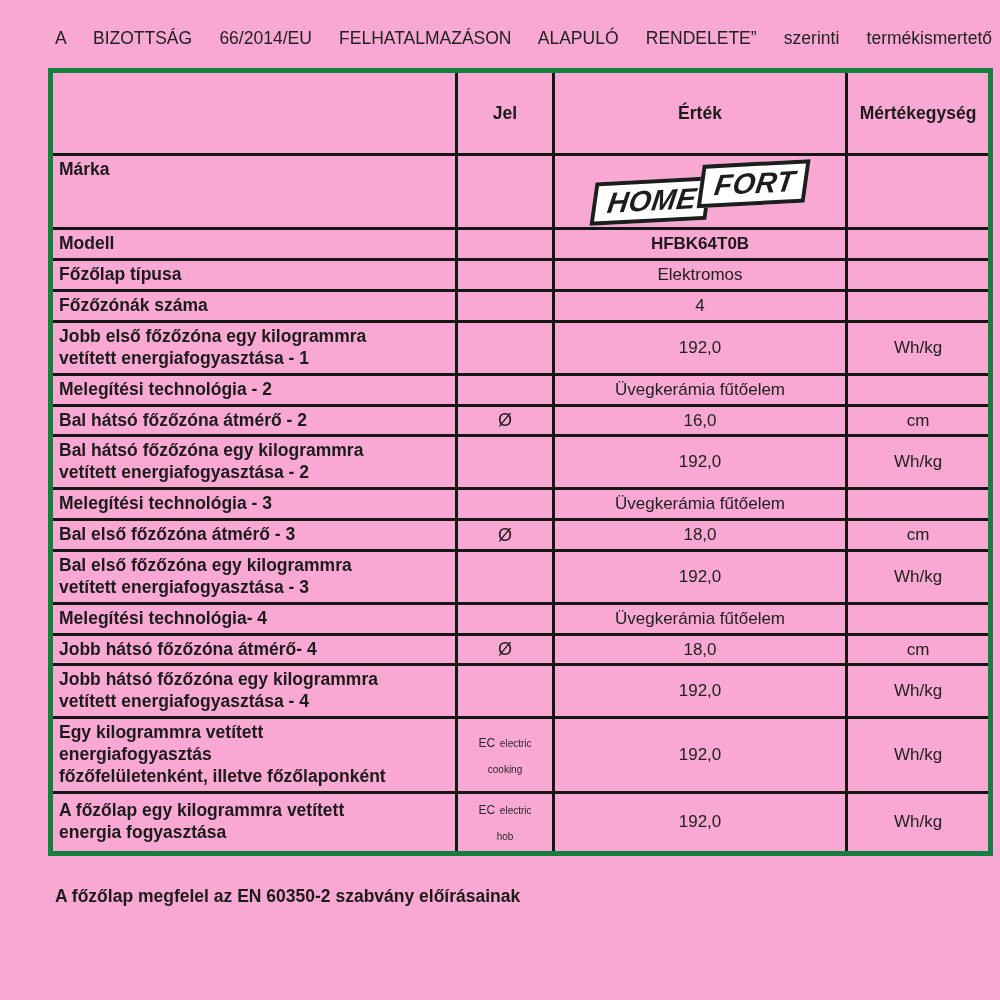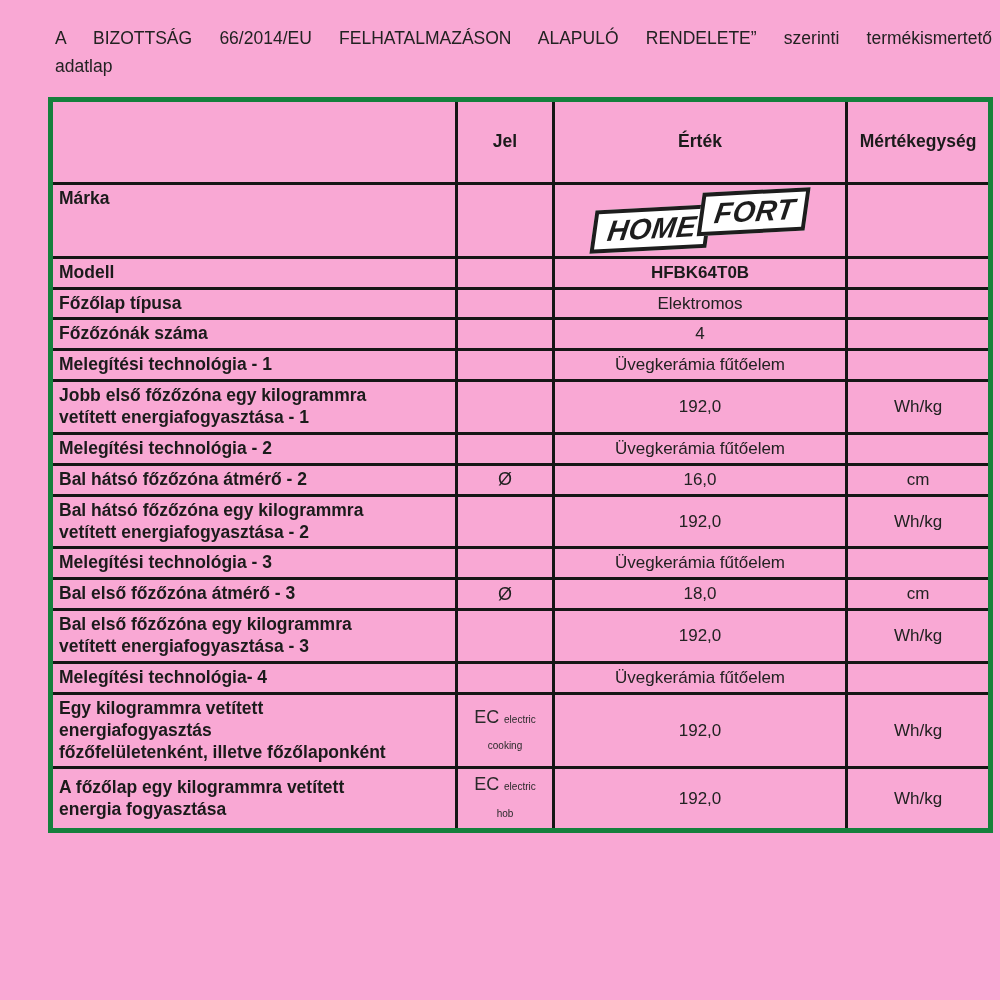--- a/index.html
+++ b/index.html
@@ -66,21 +66,21 @@
     padding: 2px 3px;
     color: #222;
   }
   tr.data-row td { height: 30px; }
   .lbl { white-space: pre-line; }
   .bold { font-weight: bold; color: #1b1b1b; }
   .jel-simple { font-size: 18px; }
   
   .ec-wrap { display: inline-block; line-height: 1.55; }
   .ec-line { display: block; }
-  .ec-main { font-size: 18px; color: #2a2a2a; }
+  .ec-main { font-size: 12px; color: #2a2a2a; }
   .ec-small { font-size: 10px; color: #2a2a2a; }
   
   tr.brand-row td { height: 74px; }
   td.brand-label-cell { vertical-align: top; margin-top: 10px; }
   .logo {
     display: inline-flex;
     align-items: flex-start;
     transform: rotate(-3deg);
     margin-top: 2px;
   }
@@ -107,21 +107,20 @@
     color: #1b1b1b;
   }
 </style>
 </head>
 <body>
 
 <div class="page">
 
   <div class="title">
     <div class="title-l1">A BIZOTTSÁG 66/2014/EU FELHATALMAZÁSON ALAPULÓ RENDELETE” szerinti termékismertető</div>
-    <div class="title-l2">adatlap</div>
   </div>
 
   <table class="spec">
     <colgroup>
       <col style="width:406px">
       <col style="width:97px">
       <col style="width:293px">
       <col style="width:144px">
     </colgroup>
     <thead>
@@ -186,35 +185,20 @@
     </td>
     <td class="c-value">
       <span class="val">4</span>
     </td>
     <td class="c-unit">
       <span class="unit"></span>
     </td>
   </tr>
         <tr class="data-row">
     <td class="c-label">
-      <span class="lbl">Melegítési technológia - 1</span>
-    </td>
-    <td class="c-jel">
-      <span class="jel-simple"></span>
-      
-    </td>
-    <td class="c-value">
-      <span class="val">Üvegkerámia fűtőelem</span>
-    </td>
-    <td class="c-unit">
-      <span class="unit"></span>
-    </td>
-  </tr>
-        <tr class="data-row">
-    <td class="c-label">
       <span class="lbl">Jobb első főzőzóna egy kilogrammra
 vetített energiafogyasztása - 1</span>
     </td>
     <td class="c-jel">
       <span class="jel-simple"></span>
       
     </td>
     <td class="c-value">
       <span class="val">192,0</span>
     </td>
@@ -320,20 +304,51 @@
     </td>
     <td class="c-jel">
       <span class="jel-simple"></span>
       
     </td>
     <td class="c-value">
       <span class="val">Üvegkerámia fűtőelem</span>
     </td>
     <td class="c-unit">
       <span class="unit"></span>
+    </td>
+  </tr>
+        <tr class="data-row">
+    <td class="c-label">
+      <span class="lbl">Jobb hátsó főzőzóna átmérő- 4</span>
+    </td>
+    <td class="c-jel">
+      <span class="jel-simple">Ø</span>
+      
+    </td>
+    <td class="c-value">
+      <span class="val">18,0</span>
+    </td>
+    <td class="c-unit">
+      <span class="unit">cm</span>
+    </td>
+  </tr>
+        <tr class="data-row">
+    <td class="c-label">
+      <span class="lbl">Jobb hátsó főzőzóna egy kilogrammra
+vetített energiafogyasztása - 4</span>
+    </td>
+    <td class="c-jel">
+      <span class="jel-simple"></span>
+      
+    </td>
+    <td class="c-value">
+      <span class="val">192,0</span>
+    </td>
+    <td class="c-unit">
+      <span class="unit">Wh/kg</span>
     </td>
   </tr>
         <tr class="data-row">
     <td class="c-label">
       <span class="lbl">Egy kilogrammra vetített
 energiafogyasztás
 főzőfelületenként, illetve főzőlaponként</span>
     </td>
     <td class="c-jel">
       
@@ -364,14 +379,15 @@
     <td class="c-value">
       <span class="val">192,0</span>
     </td>
     <td class="c-unit">
       <span class="unit">Wh/kg</span>
     </td>
   </tr>
       </tbody>
   </table>
 
+  <div class="footer">A főzőlap megfelel az EN 60350-2 szabvány előírásainak</div>
 
 </div>
 
 </body></html>

